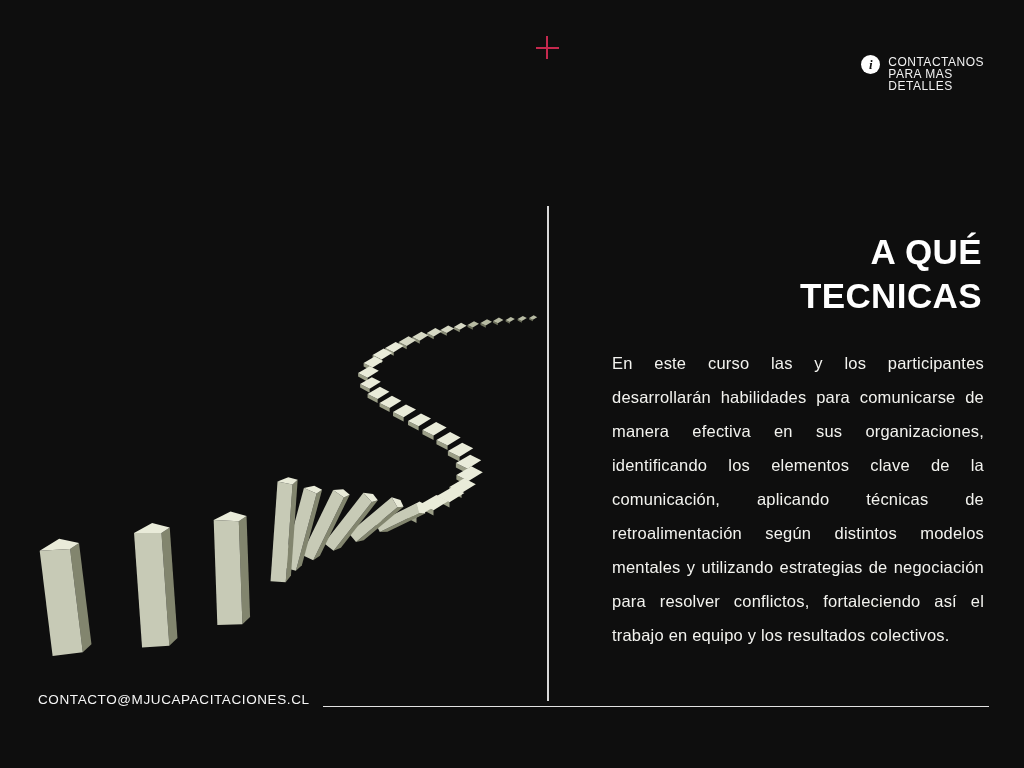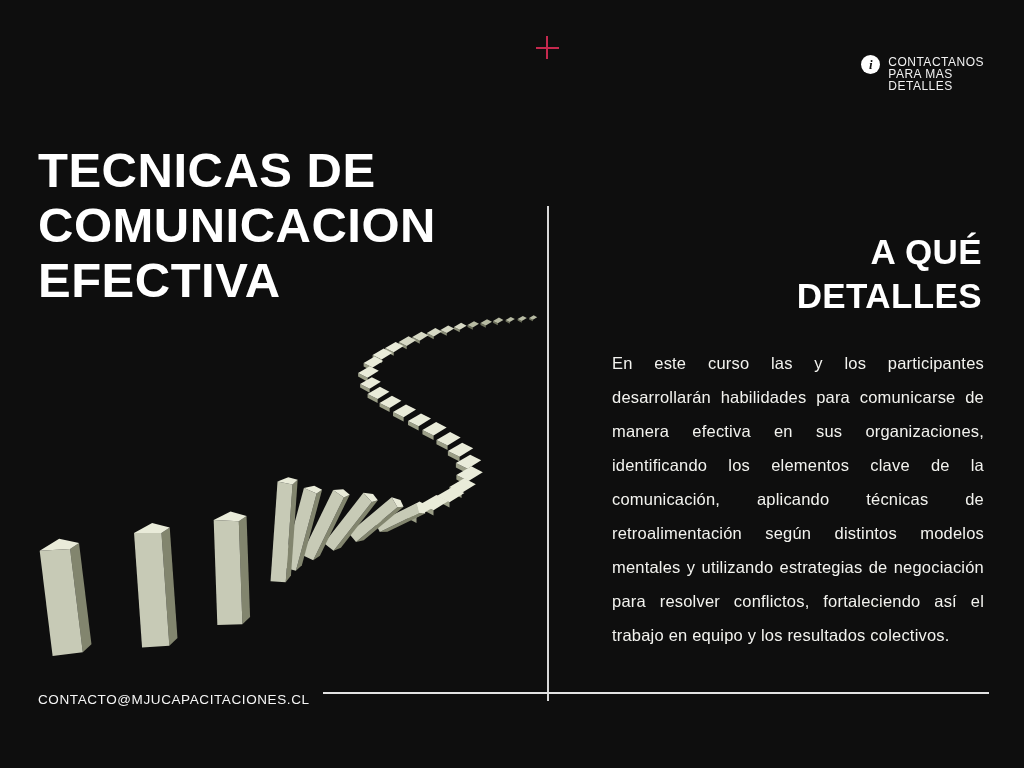--- a/index.html
+++ b/index.html
@@ -44,21 +44,21 @@
     letter-spacing:.4px;white-space:pre-line;
   }
   .body-text{
     position:absolute;top:329px;left:0;width:372px;
     color:#f3f3ef;font-size:16.5px;line-height:34px;
     text-align:justify;letter-spacing:.2px;
   }
   
   .footer{
     position:absolute;left:38px;top:692px;width:951px;
-    display:flex;align-items:flex-start;gap:13px;
+    display:flex;align-items:flex-end;gap:13px;
   }
   .contact-email{
     color:#f5f5f5;font-size:13.5px;letter-spacing:.6px;font-weight:400;
     white-space:nowrap;
   }
   .footer-rule{flex:1;height:1.5px;background:#e2e2e2;}
   
   #domino-scene{position:absolute;left:0;top:300px;width:550px;height:400px;}
 </style>
 </head>
@@ -69,23 +69,20 @@
   <div class="cross-h"></div>
   <div class="cross-v"></div>
 
   <div class="contact-note">
     <div class="info-badge">i</div>
     <div class="contact-note-text">CONTACTANOS
 PARA MAS
 DETALLES</div>
   </div>
 
-  <h1 class="main-title">TECNICAS DE
-COMUNICACION
-EFECTIVA</h1>
 
   <svg id="domino-scene" viewBox="0 0 550 400" xmlns="http://www.w3.org/2000/svg">
       <polygon points="529.15,18 532.86,19.82 532.86,21.36 529.15,19.4" fill="#6f725d"></polygon>
       <polygon points="529.15,18 533.7,15.34 537.2,17.16 532.86,19.82" fill="#b7baa2"></polygon>
       <polygon points="517.6,19 521.84,21.08 521.84,22.84 517.6,20.6" fill="#6f725d"></polygon>
       <polygon points="517.6,19 522.8,15.96 526.8,18.04 521.84,21.08" fill="#b7baa2"></polygon>
       <polygon points="505.6,20 509.84,22.08 509.84,23.84 505.6,21.6" fill="#6f725d"></polygon>
       <polygon points="505.6,20 510.8,16.96 514.8,19.04 509.84,22.08" fill="#b7baa2"></polygon>
       <polygon points="493.05,21 497.82,23.34 497.82,25.32 493.05,22.8" fill="#6f725d"></polygon>
       <polygon points="493.05,21 498.9,17.58 503.4,19.92 497.82,23.34" fill="#b7baa2"></polygon>
@@ -183,21 +180,21 @@
         <polygon points="10.4,-51 20,-56 20,46 10.4,53" fill="#82856e"></polygon>
         <polygon points="-20,-53 10.4,-51 10.4,53 -20,53" fill="#c7cab6"></polygon>
         <polygon points="-20,-53 0.8000000000000007,-62.6 20,-56 10.4,-51" fill="#e9ebd9"></polygon>
       </g>
     </svg>
 
   <div class="divider-v"></div>
 
   <div class="right-col">
     <h2 class="section-heading">A QUÉ
-DETALLES</h2>
+TECNICAS</h2>
     <p class="body-text">En este curso las y los participantes desarrollarán habilidades para comunicarse de manera efectiva en sus organizaciones, identificando los elementos clave de la comunicación, aplicando técnicas de retroalimentación según distintos modelos mentales y utilizando estrategias de negociación para resolver conflictos, fortaleciendo así el trabajo en equipo y los resultados colectivos.</p>
   </div>
 
   <div class="footer">
     <span class="contact-email">CONTACTO@MJUCAPACITACIONES.CL</span>
     <span class="footer-rule"></span>
   </div>
 
 </div>
 

